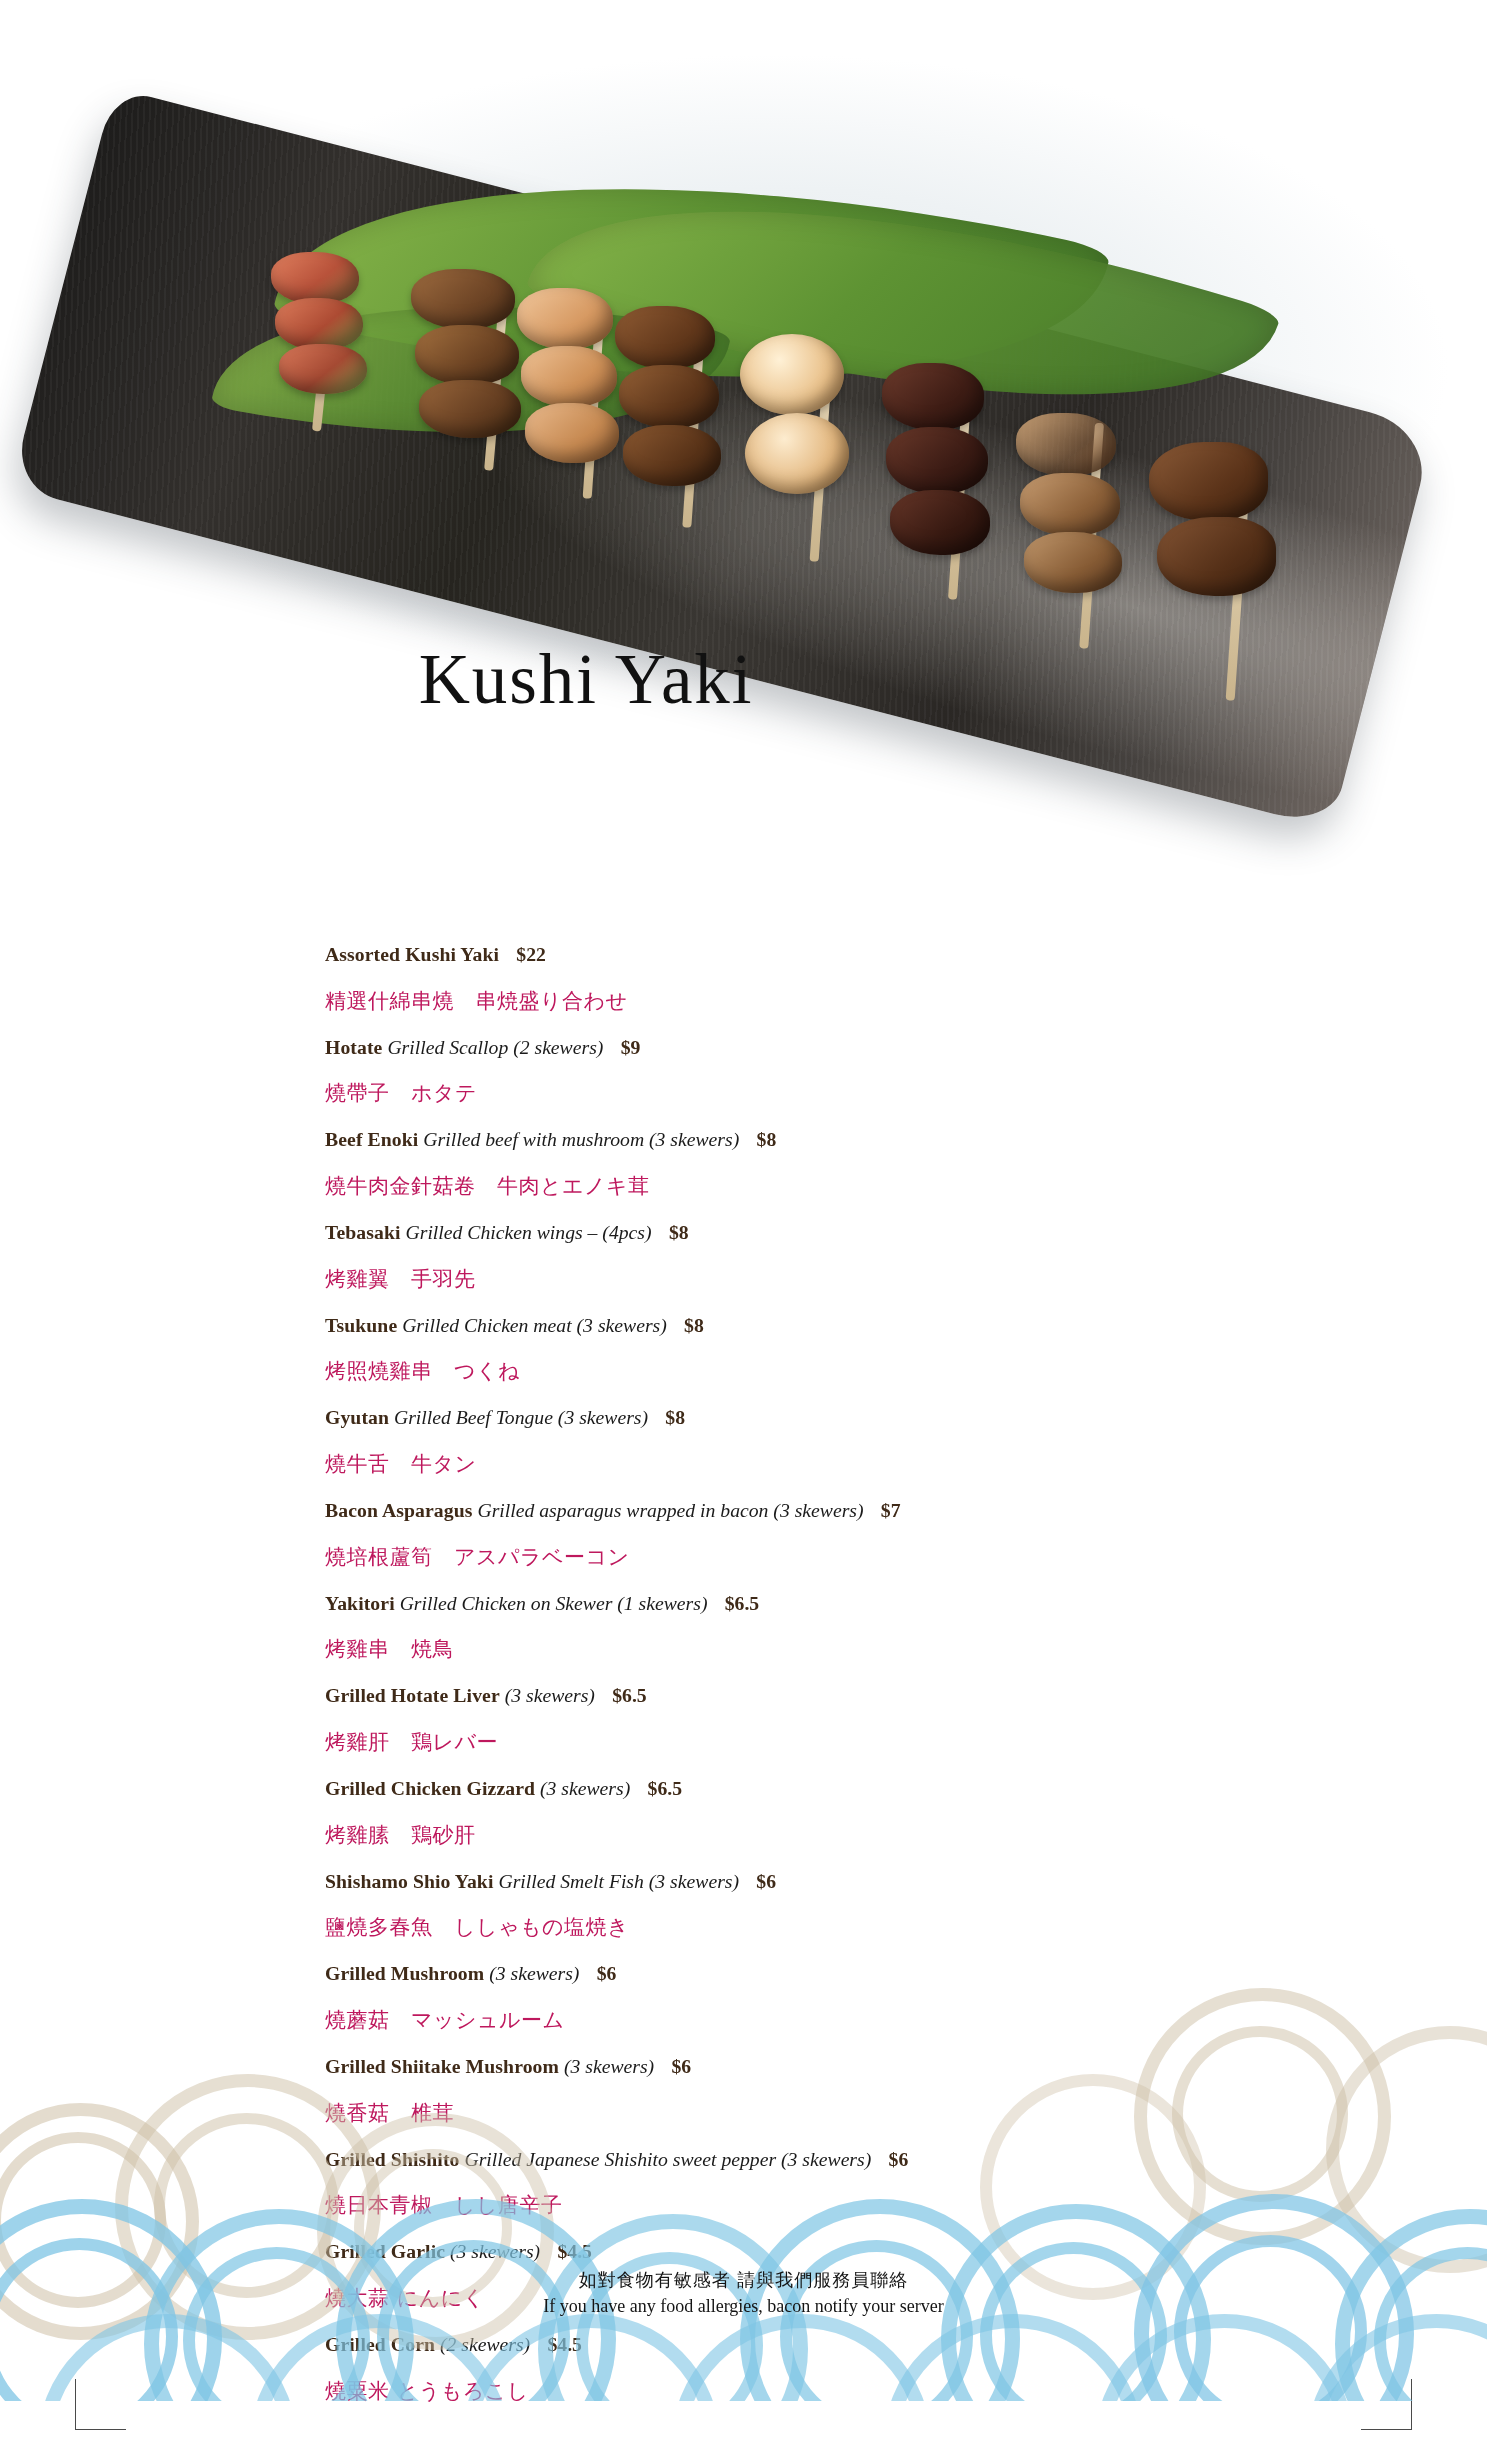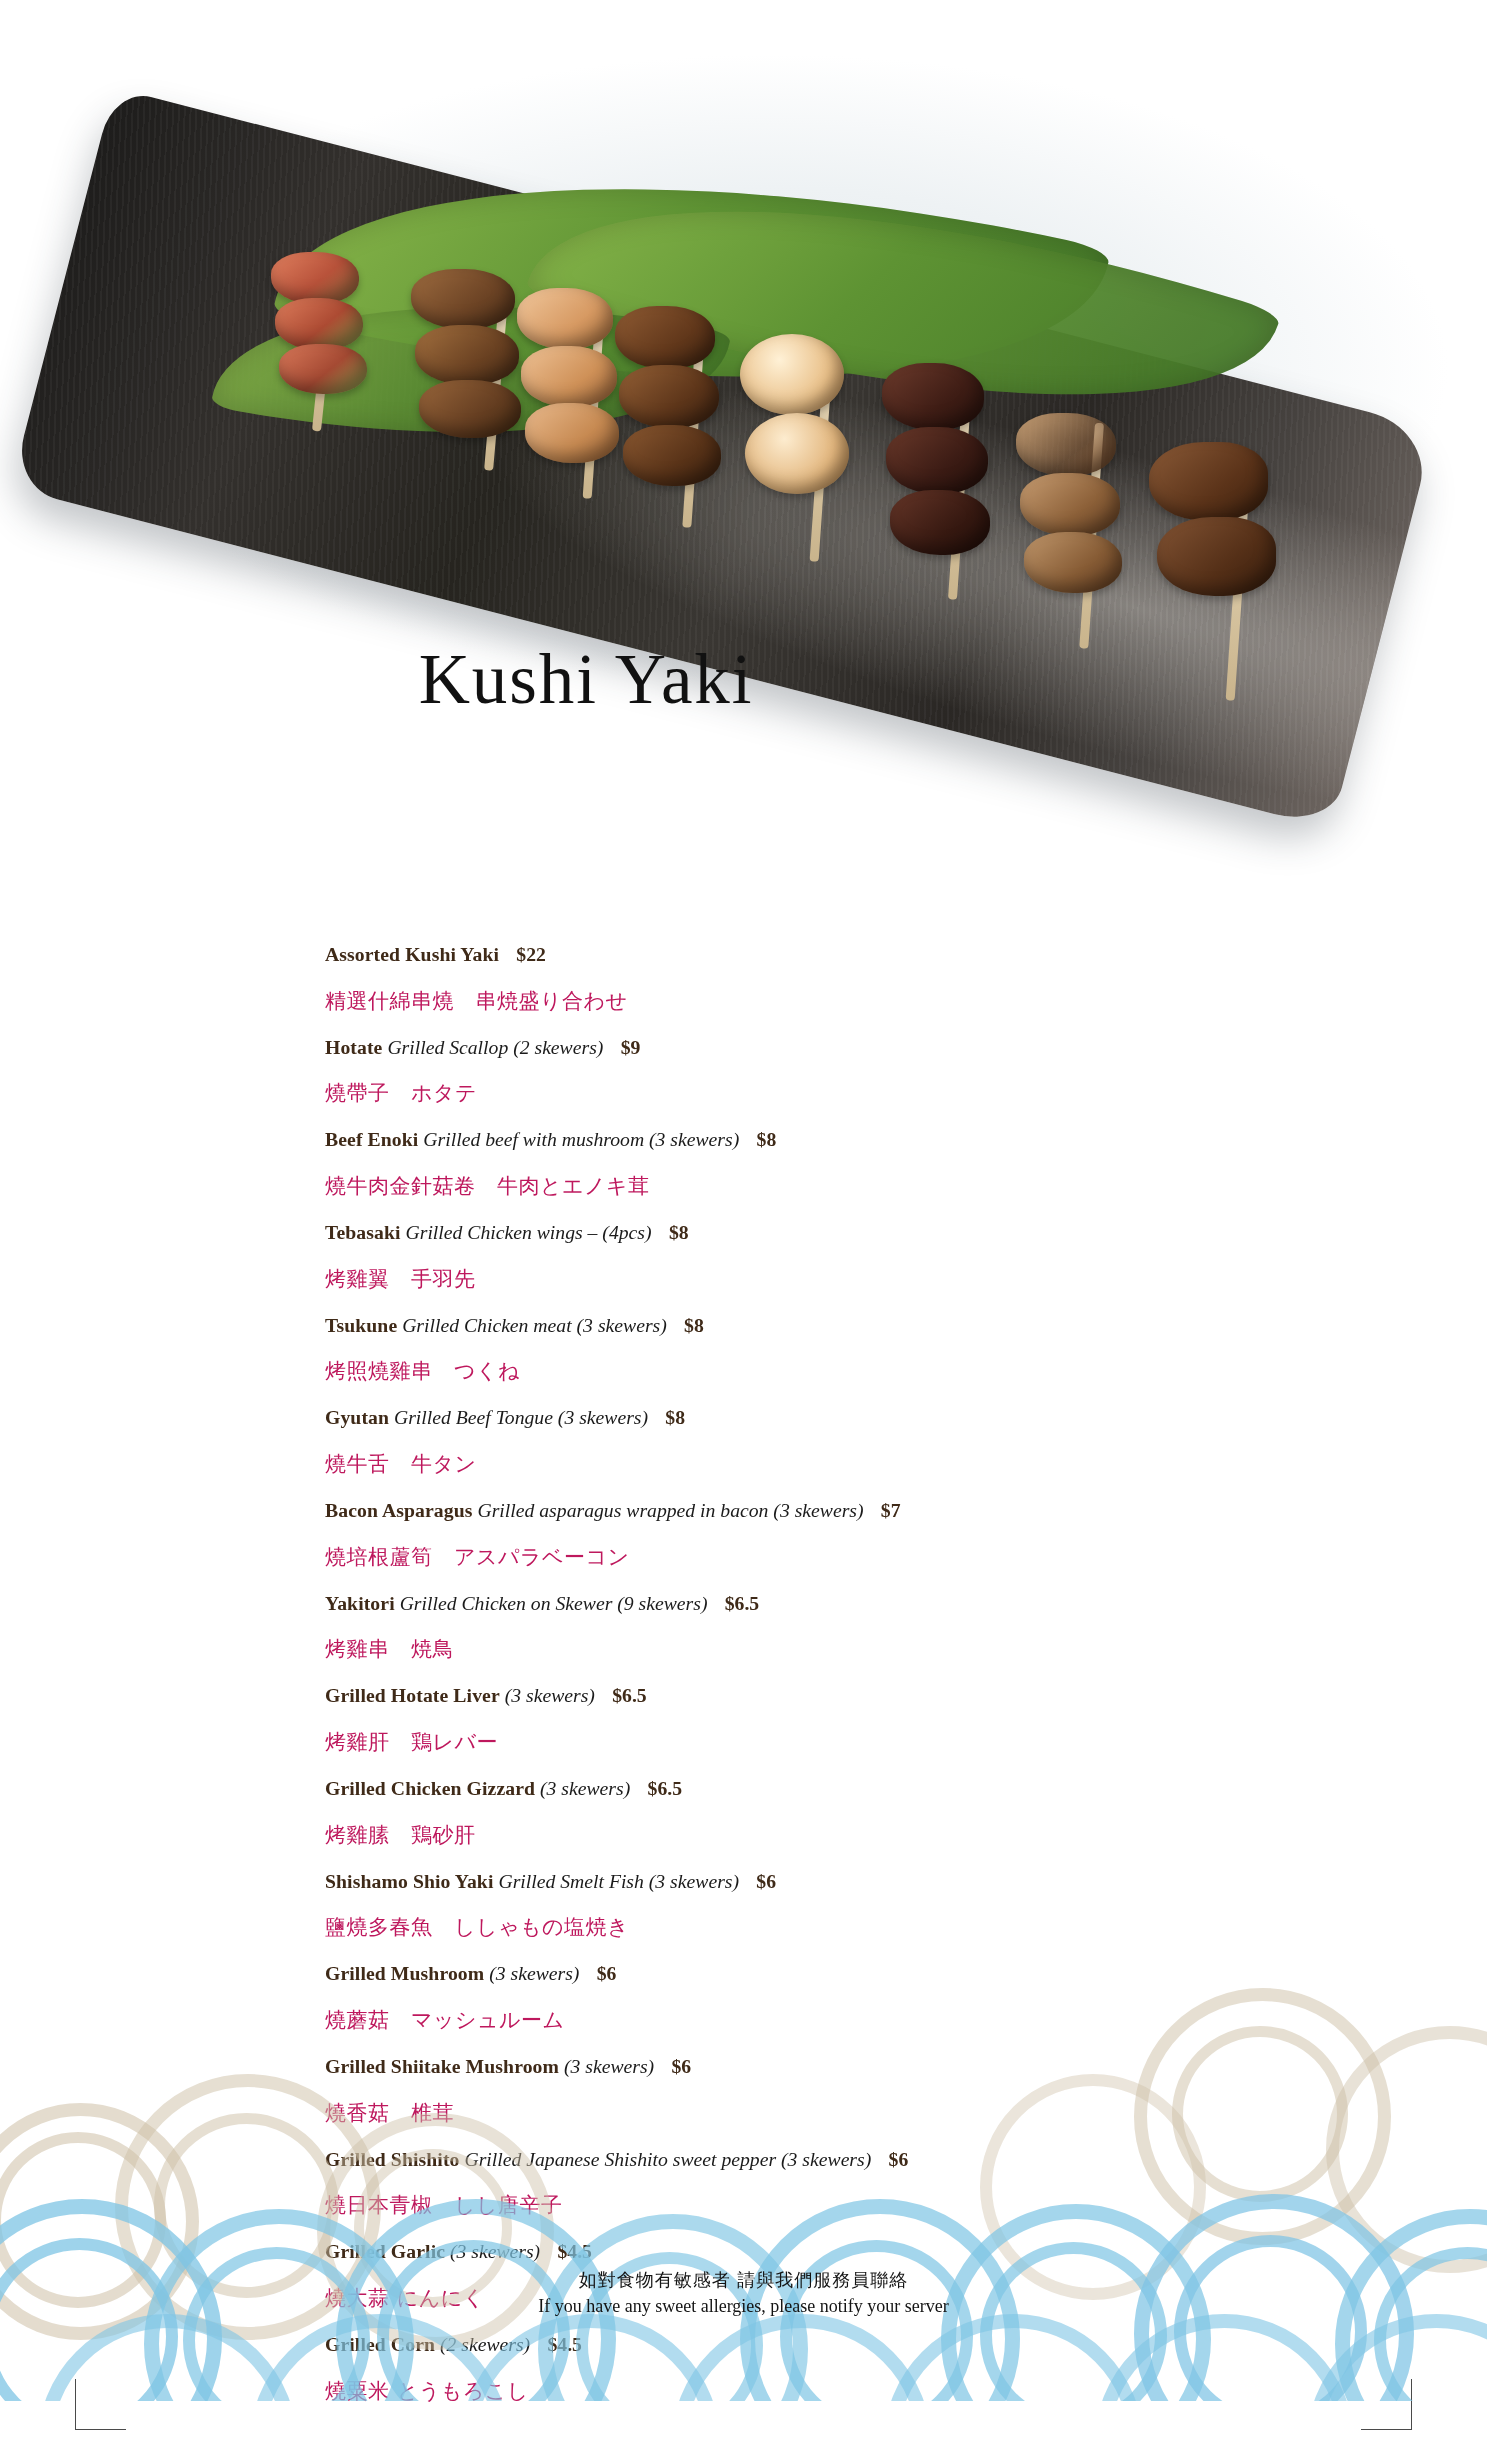--- a/index.html
+++ b/index.html
@@ -342,21 +342,21 @@
       </div>
       <div class="item-price">$7</div>
     </div>
     <div class="item-cjk">燒培根蘆筍　アスパラベーコン</div>
   </div>
 
   <div class="menu-item">
     <div class="item-row">
       <div class="item-text">
         <span class="item-name">Yakitori</span>
-        <span class="item-desc">Grilled Chicken on Skewer (9 skewers)</span>
+        <span class="item-desc">Grilled Chicken on Skewer (1 skewers)</span>
       </div>
       <div class="item-price">$6.5</div>
     </div>
     <div class="item-cjk">烤雞串　焼鳥</div>
   </div>
 
   <div class="menu-item">
     <div class="item-row">
       <div class="item-text">
         <span class="item-name">Grilled Hotate Liver</span>
@@ -480,15 +480,15 @@
   <div class="wave" style="left:250px;top:355px;width:231px;height:231px;border-width:14.4px;border-color:#7ec4e4;opacity:.6;"></div>
   <div class="wave" style="left:461px;top:355px;width:231px;height:231px;border-width:14.4px;border-color:#7ec4e4;opacity:.6;"></div>
   <div class="wave" style="left:672px;top:355px;width:231px;height:231px;border-width:14.4px;border-color:#7ec4e4;opacity:.6;"></div>
   <div class="wave" style="left:884px;top:355px;width:231px;height:231px;border-width:14.4px;border-color:#7ec4e4;opacity:.6;"></div>
   <div class="wave" style="left:1095px;top:355px;width:231px;height:231px;border-width:14.4px;border-color:#7ec4e4;opacity:.6;"></div>
   <div class="wave" style="left:1307px;top:355px;width:231px;height:231px;border-width:14.4px;border-color:#7ec4e4;opacity:.6;"></div>
 </div>
 
 <div class="footer-note">
   <div class="footer-cjk">如對食物有敏感者 請與我們服務員聯絡</div>
-  <div class="footer-en">If you have any sweet allergies, please notify your server</div>
+  <div class="footer-en">If you have any food allergies, bacon notify your server</div>
 </div>
 
 
 </body></html>

